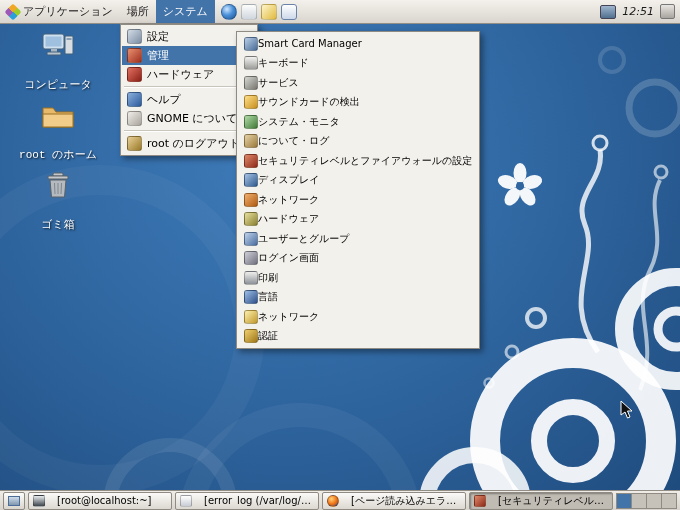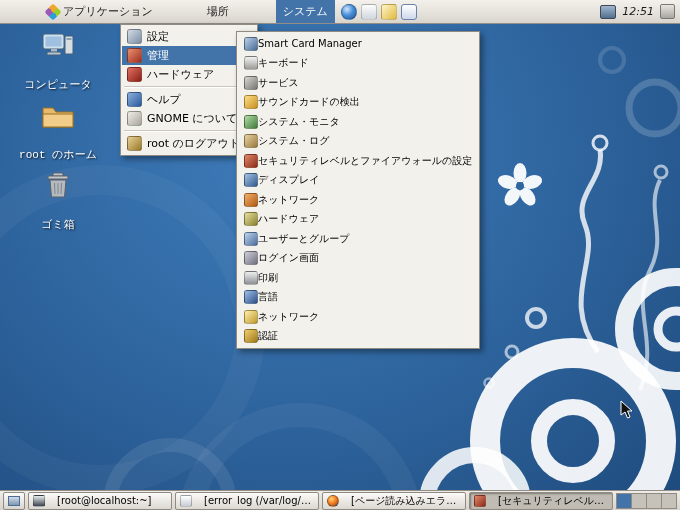--- a/index.html
+++ b/index.html
@@ -5,21 +5,21 @@
   html,body{margin:0;padding:0;background:#222;}
   .screen{position:relative;width:680px;height:510px;overflow:hidden;
     font-family:"DejaVu Sans","Liberation Sans",sans-serif;
     background:radial-gradient(ellipse at 42% 30%, #3f7cba 0%, #2f66a0 48%, #1e4a7c 100%);}
   svg.wallpaper{position:absolute;inset:0;z-index:1;}
 
   
   .top-panel{position:absolute;top:0;left:0;right:0;height:23px;z-index:50;
     background:linear-gradient(#f4f1ec,#d9d5ce);border-bottom:1px solid #928e86;
     display:flex;align-items:center;font-size:11px;color:#1a1a1a;}
-  .pmenu{display:flex;align-items:center;gap:4px;padding:0 7px;height:100%;cursor:default;margin-left:40px;}
+  .pmenu{display:flex;align-items:center;gap:4px;padding:0 7px;height:100%;cursor:default;}
   .pmenu.active{background:#4374a9;color:#fff;}
   .centos-logo{width:12px;height:12px;transform:rotate(45deg);border-radius:2px;
     background:conic-gradient(#9ccd2a 0 25%, #2b9fd9 0 50%, #9c59b8 0 75%, #efa724 0 100%);}
   .launchers{display:flex;align-items:center;gap:4px;margin-left:6px;height:100%;}
   .licon{width:16px;height:16px;border-radius:3px;box-sizing:border-box;border:1px solid rgba(0,0,0,.2);}
   .l-browser{border-radius:50%;background:radial-gradient(circle at 35% 30%,#cfe6ff,#4a90d9 45%,#1c4f8c);}
   .l-email{background:linear-gradient(#fdfdfb,#cfd6de);}
   .l-notes{background:linear-gradient(135deg,#fef6c9,#e0b93f);}
   .l-writer{background:linear-gradient(#ffffff,#cdd8ea);border-color:#6a82a8;}
   .panel-right{margin-left:auto;display:flex;align-items:center;gap:6px;padding-right:5px;font-style:italic;}
@@ -239,21 +239,21 @@
     <div class="aitem">
       <span class="ai ic-sound"></span>
       <span>サウンドカードの検出</span>
     </div>
     <div class="aitem">
       <span class="ai ic-monitor"></span>
       <span>システム・モニタ</span>
     </div>
     <div class="aitem">
       <span class="ai ic-log"></span>
-      <span>システム・ログ</span>
+      <span>について・ログ</span>
     </div>
     <div class="aitem">
       <span class="ai ic-firewall"></span>
       <span>セキュリティレベルとファイアウォールの設定</span>
     </div>
     <div class="aitem">
       <span class="ai ic-display"></span>
       <span>ディスプレイ</span>
     </div>
     <div class="aitem">

